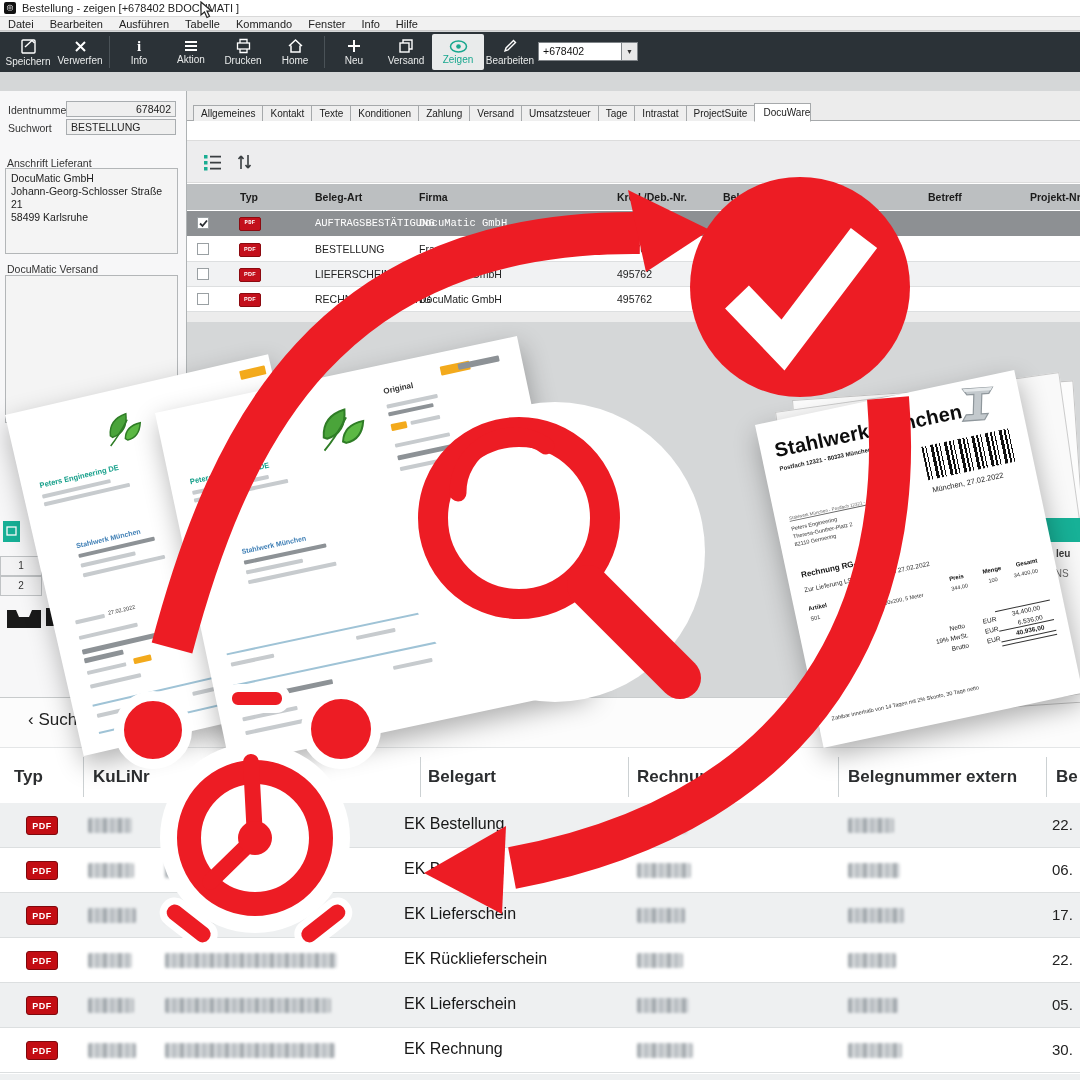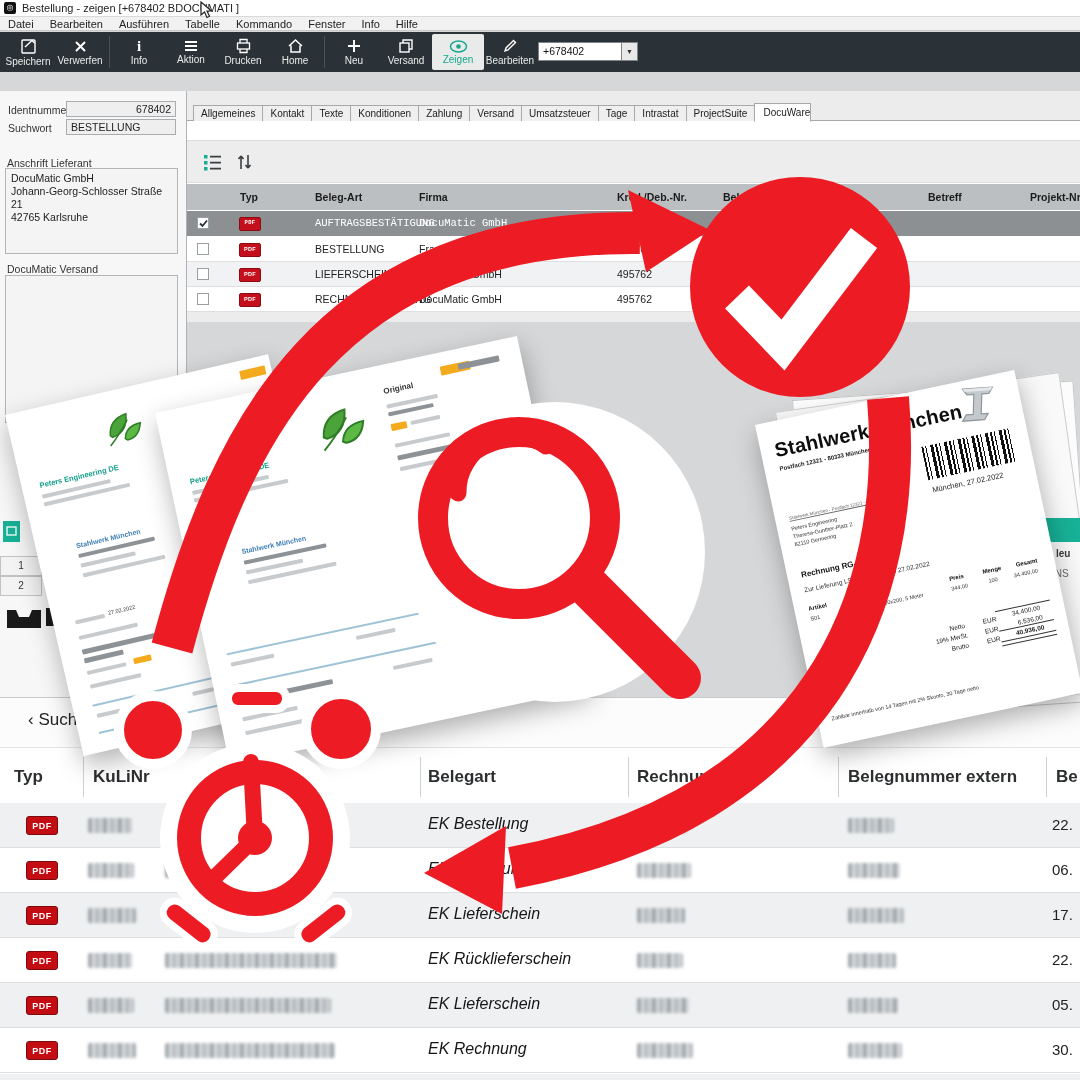--- a/index.html
+++ b/index.html
@@ -44,21 +44,21 @@
   .botband{left:187px;top:312px;width:893px;height:10px;background:#ececec;}
   
   .bottompanel{left:0;top:697px;width:1080px;height:383px;background:#fff;border-top:1px solid #c8cbcc;box-sizing:border-box;}
   .backrow{position:absolute;left:0;top:0;width:1080px;height:50px;background:#fcfcfc;border-bottom:1px solid #e4e6e7;box-sizing:border-box;}
   .backlink{position:absolute;left:28px;top:12px;font-size:17px;color:#232323;}
   .rheader{position:absolute;top:51px;left:0;width:1080px;height:54px;font-size:17px;font-weight:bold;color:#2c2e30;}
   .rheader span{position:absolute;top:18px;white-space:nowrap;}
   .colsep{position:absolute;top:8px;width:1px;height:40px;background:#ccd1d3;}
   .rrow{position:absolute;left:0;width:1080px;height:45px;border-bottom:1px solid #dcdfe0;box-sizing:border-box;}
   .rrow.odd{background:#eef0f1;}
-  .rrow .bart{position:absolute;left:428px;top:12px;font-size:16px;color:#161616;white-space:nowrap;font-style:italic;}
+  .rrow .bart{position:absolute;left:404px;top:12px;font-size:16px;color:#161616;white-space:nowrap;}
   .rrow .datum{position:absolute;left:1052px;top:13px;font-size:15px;color:#222;}
   .pdfbadge{position:absolute;left:26px;top:13px;width:32px;height:19px;background:#c30d13;border:1px solid #7e090d;border-radius:3px;color:#fff;font-size:9px;font-weight:bold;letter-spacing:.5px;text-align:center;line-height:18px;box-sizing:border-box;}
   .blur{position:absolute;top:15px;height:15px;border-radius:2px;opacity:.8;filter:blur(1.6px);
         background-image:repeating-linear-gradient(90deg,#8f969c 0 4px,#cfd3d6 4px 7px,#aab0b5 7px 11px,#c4c8cb 11px 15px);}
   
   .fragcell{background:#f3f3f4;border:1px solid #c0c3c5;box-sizing:border-box;font-size:10px;color:#333;text-align:center;line-height:18px;}
   
   .doc{background:#fff;box-shadow:0 10px 26px rgba(0,0,0,.30);transform-origin:top left;}
   .docline{position:absolute;background:#c7cbce;border-radius:1px;}
   .docline.dark{background:#8d9296;}
@@ -193,21 +193,21 @@
 
   <div class="abs leftpanel">
     <div class="abs" style="left:8px;top:13px;">Identnummer</div>
     <div class="abs fieldbox" style="left:66px;top:10px;width:110px;height:16px;text-align:right;">678402</div>
     <div class="abs" style="left:8px;top:31px;">Suchwort</div>
     <div class="abs fieldbox" style="left:66px;top:28px;width:110px;height:16px;">BESTELLUNG</div>
     <div class="abs" style="left:7px;top:66px;">Anschrift Lieferant</div>
     <div class="abs addrbox" style="left:5px;top:77px;width:173px;height:86px;">
       <div>DocuMatic GmbH</div>
       <div>Johann-Georg-Schlosser Straße 21</div>
-      <div>42765 Karlsruhe</div>
+      <div>58499 Karlsruhe</div>
     </div>
     <div class="abs" style="left:7px;top:172px;">DocuMatic Versand</div>
     <div class="abs addrbox" style="left:5px;top:184px;width:173px;height:148px;"></div>
   </div>
   <div class="abs vdivider"></div>
 
   <div class="abs tabstrip"></div>
   <div class="abs tabline"></div>
   <div class="abs tabs">
     <div class="tab">Allgemeines</div>

